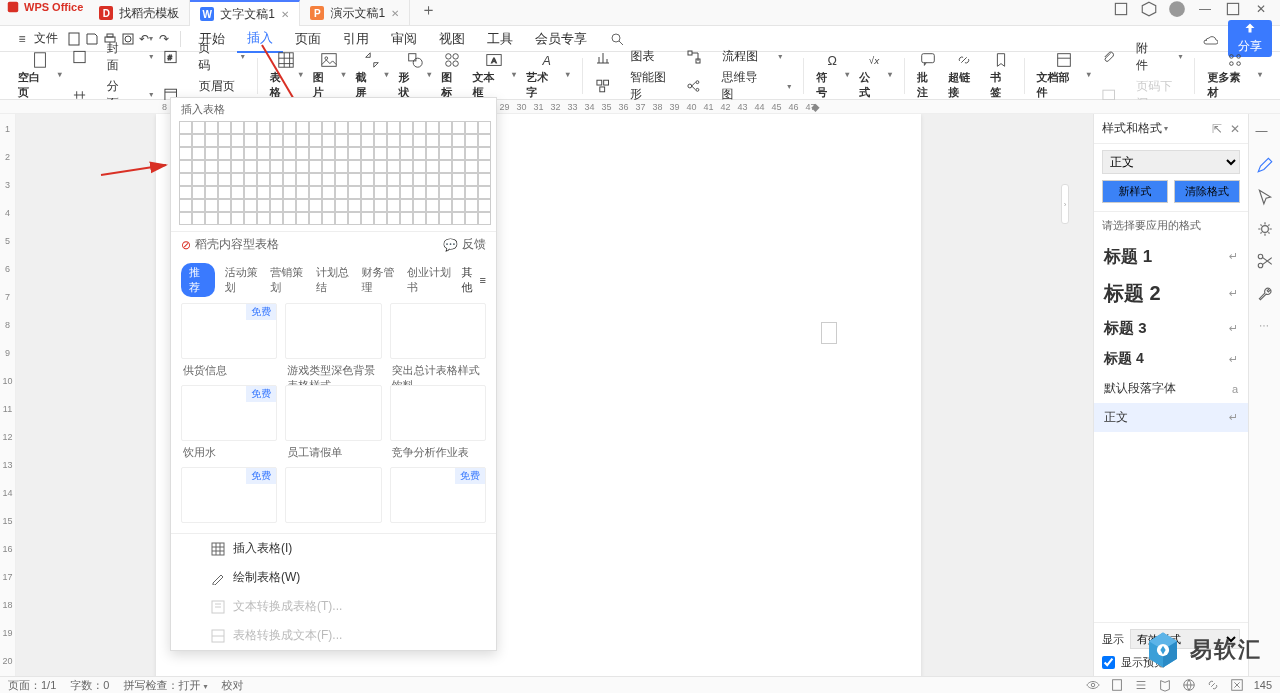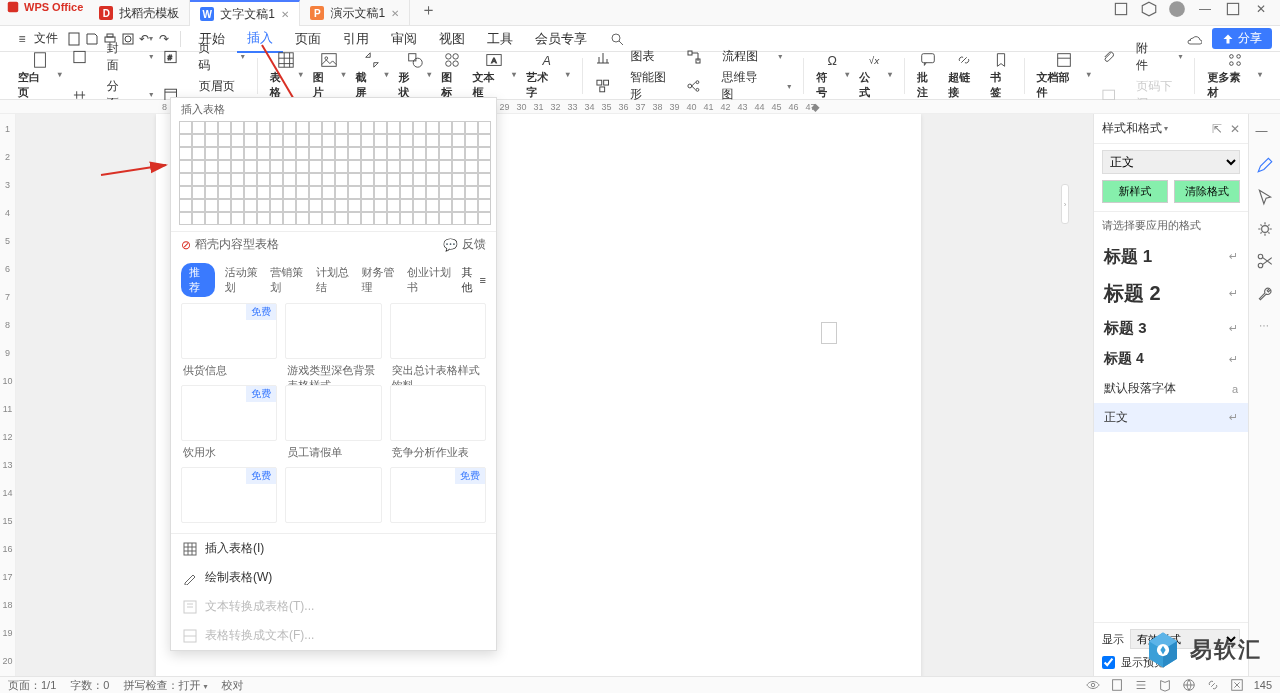--- a/index.html
+++ b/index.html
@@ -21,21 +21,21 @@
 .titlebar-right .win-btn { width: 18px; height: 18px; display: flex; align-items: center; justify-content: center; color: #666; cursor: pointer; }
 
 
 .menubar { height: 26px; display: flex; align-items: center; background: #fff; border-bottom: 1px solid #e5e5e5; padding: 0 8px; gap: 2px; }
 .menu-file { display: flex; align-items: center; gap: 4px; padding: 2px 6px; }
 .mini-icon { width: 16px; height: 16px; color: #444; display: inline-flex; align-items: center; justify-content: center; }
 .menu-sep { width: 1px; height: 16px; background: #e0e0e0; margin: 0 6px; }
 .menu-item { padding: 4px 10px; font-size: 13px; cursor: pointer; }
 .menu-item.active { color: #3a7afe; border-bottom: 2px solid #3a7afe; }
 .menubar-right { margin-left: auto; display: flex; align-items: center; gap: 10px; }
-.share-btn { background: #3a7afe; color: #fff; padding: 2px 10px; border-radius: 3px; display: flex; align-items: center; gap: 4px; font-size: 12px; }
+.share-btn { background: #3a7afe; color: #fff; padding: 2px 10px; border-radius: 3px; display: flex; align-items: center; gap: 4px; font-size: 12px; flex-direction: column; }
 
 
 .ribbon { height: 48px; display: flex; align-items: center; background: #fff; border-bottom: 1px solid #e5e5e5; padding: 0 10px; gap: 4px; }
 .ribbon-group { display: flex; align-items: center; gap: 10px; padding: 0 8px; }
 .ribbon-sep { width: 1px; height: 36px; background: #e8e8e8; }
 .ribbon-btn { display: flex; flex-direction: column; align-items: center; gap: 1px; font-size: 11px; cursor: pointer; color: #333; }
 .ribbon-btn .icon { width: 18px; height: 18px; color: #444; }
 .ribbon-btn .label { display: flex; align-items: flex-start; gap: 8px; font-weight: bold; }
 .ribbon-btn-row { display: flex; align-items: center; gap: 20px; font-size: 12px; cursor: pointer; }
 .ribbon-btn-row .icon { width: 16px; height: 16px; color: #444; }
@@ -68,35 +68,35 @@
 .dd-row-left .warn { color: #d93025; }
 .dd-feedback { display: flex; align-items: center; gap: 4px; color: #666; }
 .cat-tabs { display: flex; align-items: center; gap: 10px; padding: 6px 10px; font-size: 11px; }
 .cat-tab { color: #666; cursor: pointer; }
 .cat-tab.active { background: #3a7afe; color: #fff; padding: 2px 8px; border-radius: 10px; }
 .cat-other { margin-left: auto; display: flex; align-items: center; gap: 2px; }
 .tpl-grid { display: grid; grid-template-columns: repeat(3, 1fr); gap: 8px; padding: 0 10px 10px; max-height: 250px; overflow-y: auto; position: relative; }
 .tpl { height: 56px; background: #fff; border: 1px solid #eee; border-radius: 2px; position: relative; }
 .tpl .badge { position: absolute; right: 0; top: 0; background: #e8f0ff; color: #3a7afe; font-size: 10px; padding: 1px 5px; }
 .tpl-label { grid-column: span 1; font-size: 11px; color: #666; margin-top: -4px; padding-left: 2px; height: 14px; }
-.dd-footer { border-top: 1px solid #eee; }
+.dd-footer { border-top: 1px solid #eee; padding-left: 28px; }
 .dd-footer-item { display: flex; align-items: center; gap: 8px; padding: 6px 12px; font-size: 12px; color: #333; cursor: pointer; }
 .dd-footer-item.disabled { color: #bbb; }
 .dd-footer-item .icon { width: 14px; height: 14px; color: #666; }
 .dd-footer-item.disabled .icon { color: #ccc; }
 
 
 .right-panel { width: 155px; border-left: 1px solid #e5e5e5; background: #fff; display: flex; flex-direction: column; }
 .rp-header { display: flex; align-items: center; padding: 6px 8px; border-bottom: 1px solid #eee; font-size: 12px; }
 .rp-header-title { display: flex; align-items: center; gap: 2px; }
 .rp-header-icons { margin-left: auto; display: flex; gap: 8px; color: #888; }
 .rp-select { margin: 6px 8px; }
 .rp-select select { width: 100%; padding: 3px; border: 1px solid #ddd; font-size: 12px; }
 .rp-buttons { display: flex; gap: 6px; padding: 0 8px 8px; }
-.rp-buttons button { flex: 1; padding: 3px 6px; border: 1px solid #ccc; background: #86efac; font-size: 11px; cursor: pointer; }
+.rp-buttons button { flex: 1; padding: 3px 6px; border: 1px solid #ccc; background: #3b82f6; font-size: 11px; cursor: pointer; }
 .rp-hint { padding: 6px 8px; font-size: 11px; color: #666; border-top: 1px solid #eee; }
 .style-item { display: flex; align-items: center; justify-content: space-between; padding: 6px 10px; cursor: pointer; }
 .style-item.selected { background: #eaf1ff; }
 .style-item .h1 { font-size: 17px; font-weight: bold; }
 .style-item .h2 { font-size: 20px; font-weight: bold; }
 .style-item .h3 { font-size: 15px; font-weight: bold; }
 .style-item .h4 { font-size: 14px; font-weight: bold; }
 .style-item .normal { font-size: 12px; }
 .style-item .ret { color: #999; font-size: 11px; }
 .rp-bottom { margin-top: auto; padding: 6px 8px; border-top: 1px solid #eee; display: flex; flex-direction: column; gap: 6px; }

